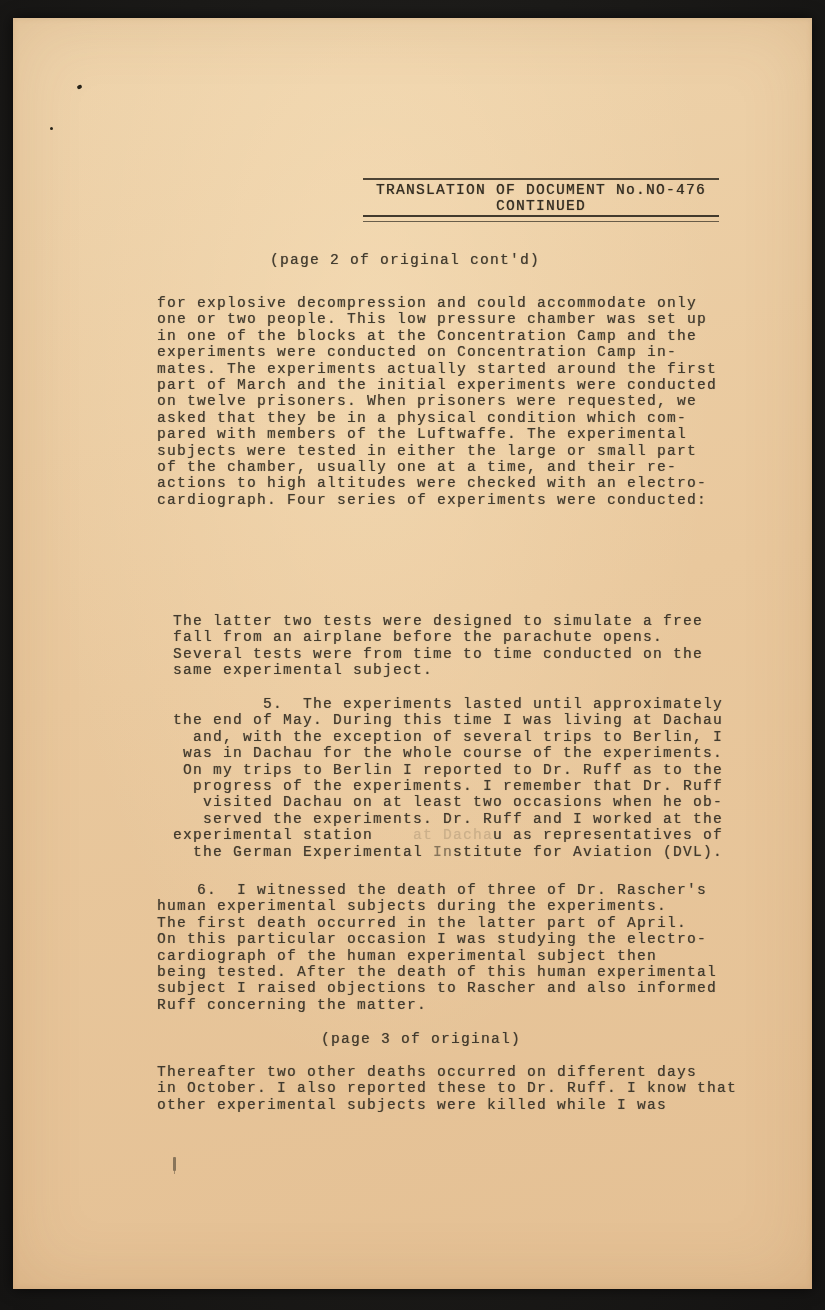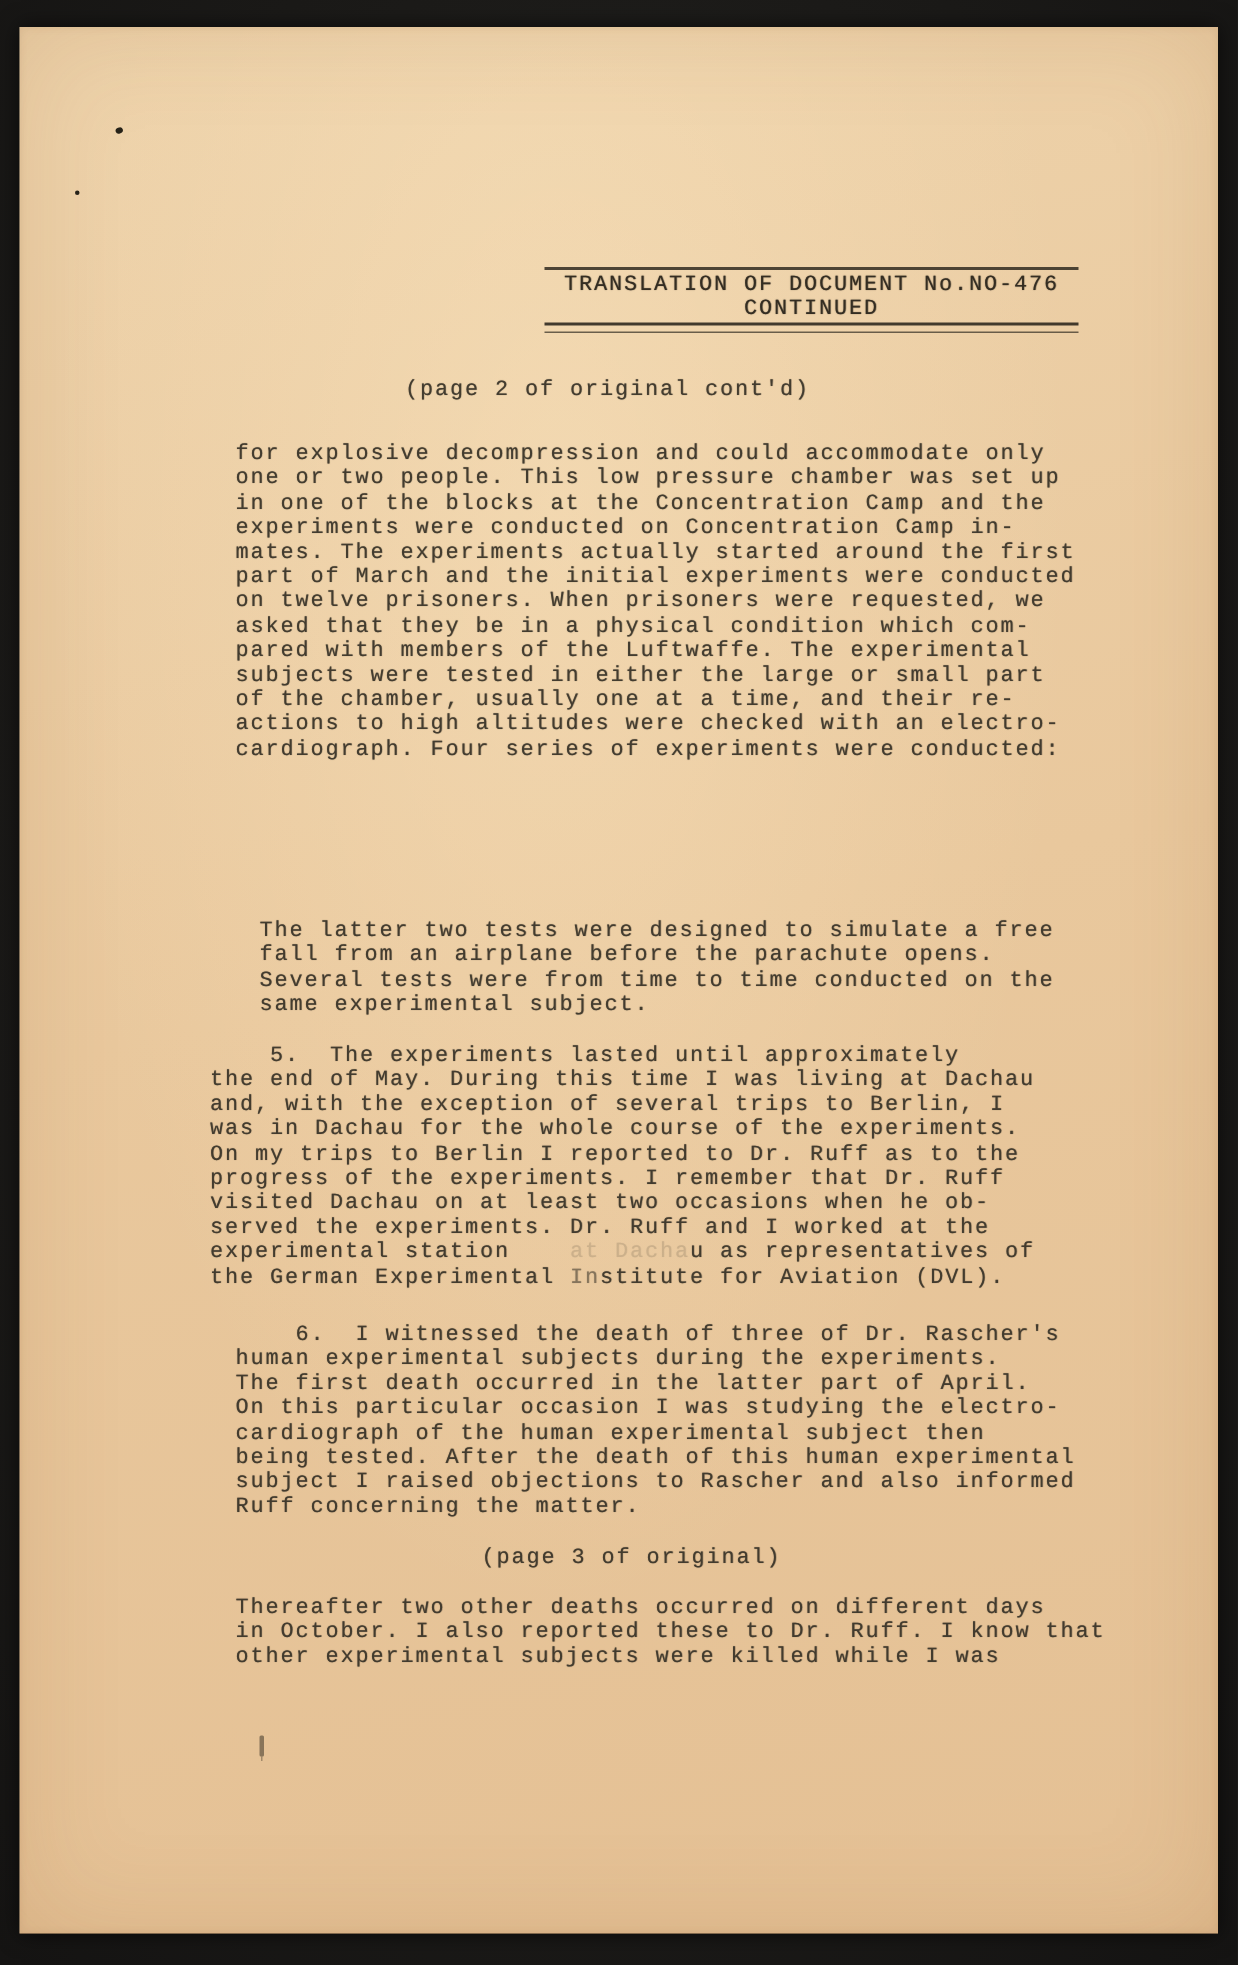--- a/index.html
+++ b/index.html
@@ -115,21 +115,21 @@
 of the chamber, usually one at a time, and their re-
 actions to high altitudes were checked with an electro-
 cardiograph. Four series of experiments were conducted:</div>
 
 
     <div class="typed" style="left:144px; top:595px;margin-left:16px;">The latter two tests were designed to simulate a free
 fall from an airplane before the parachute opens.
 Several tests were from time to time conducted on the
 same experimental subject.</div>
 
-    <div class="typed" style="left:127px; top:678px;"><span>    5.  The experiments lasted until approximately
+    <div class="typed" style="left:160px; top:678px;text-align:right;"><span>    5.  The experiments lasted until approximately
 the end of May. During this time I was living at Dachau
 and, with the exception of several trips to Berlin, I
 was in Dachau for the whole course of the experiments.
 On my trips to Berlin I reported to Dr. Ruff as to the
 progress of the experiments. I remember that Dr. Ruff
 visited Dachau on at least two occasions when he ob-
 served the experiments. Dr. Ruff and I worked at the
 experimental station </span><span class="faded-ink">   at Dacha</span><span>u as representatives of
 the German Experimental </span><span class="dim-ink">In</span><span>stitute for Aviation (DVL).</span></div>
 

